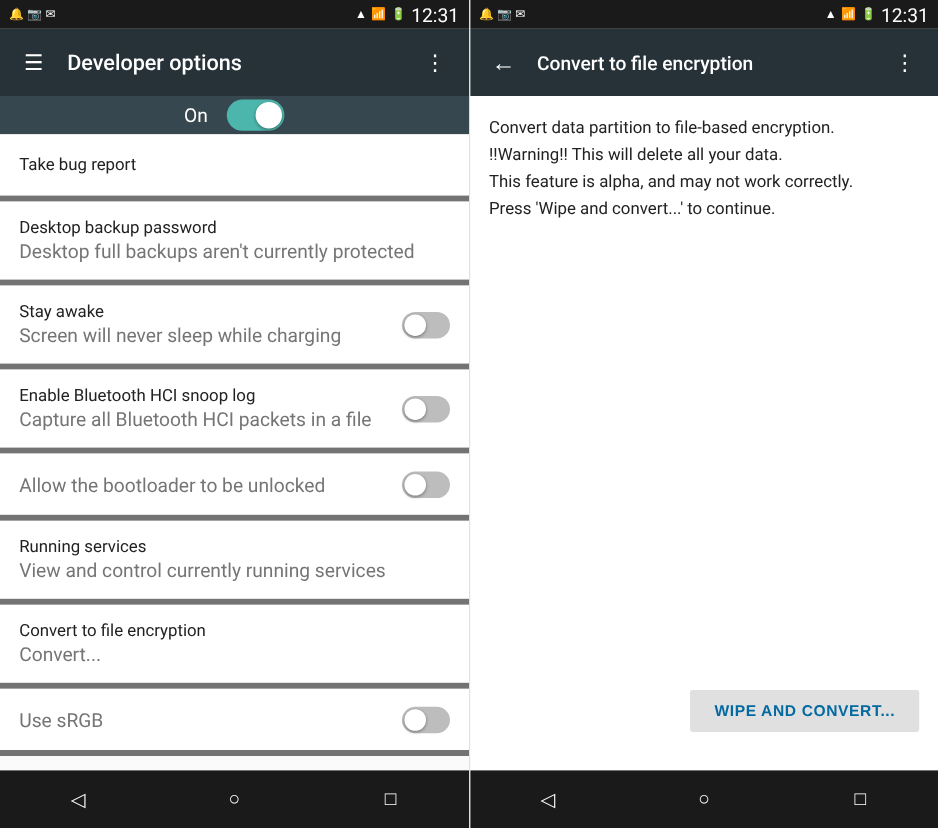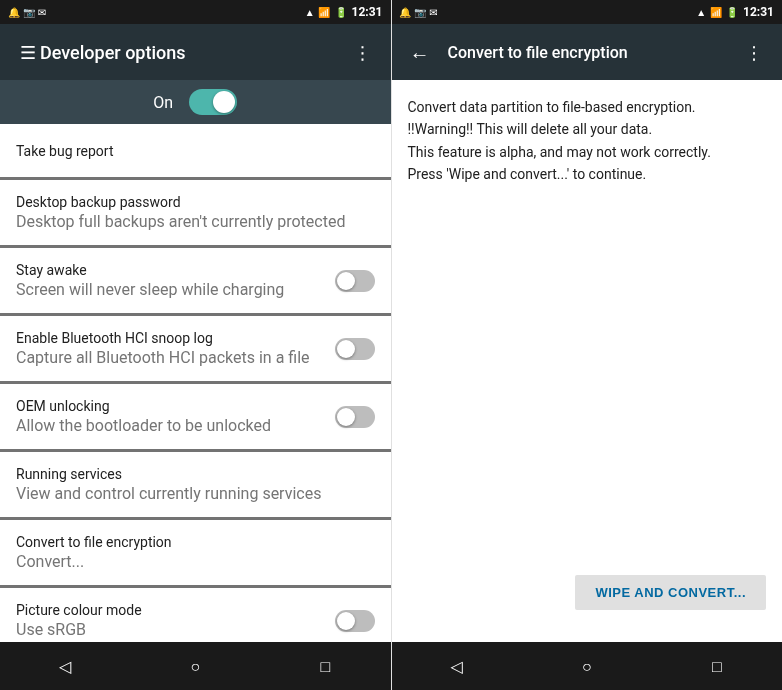--- a/index.html
+++ b/index.html
@@ -39,40 +39,41 @@
       height: 56px;
       background: #263238;
       display: flex;
       align-items: center;
       padding: 0 16px;
       color: #fff;
     }
     .toolbar-title {
       font-size: 18px;
       font-weight: 500;
+      margin-left: 16px;
       flex: 1;
     }
     .toolbar-icon {
       width: 24px;
       height: 24px;
       display: flex;
       align-items: center;
       justify-content: center;
       cursor: pointer;
       color: #fff;
       font-size: 18px;
     }
     .toolbar-back {
       font-size: 20px;
     }
 
     
     .toggle-row {
       background: #37474f;
-      height: 44px;
+      height: 32px;
       display: flex;
       align-items: center;
       justify-content: center;
       gap: 16px;
     }
     .toggle-label {
       color: #fff;
       font-size: 16px;
     }
 
@@ -104,21 +105,21 @@
     .toggle-switch.off .toggle-knob { left: 2px; }
 
     
     .settings-list {
       flex: 1;
       overflow-y: auto;
       background: #fafafa;
     }
     .setting-item {
       padding: 14px 16px;
-      border-bottom: 3px solid #737373;
+      border-bottom: 5px solid #737373;
       display: flex;
       align-items: center;
       justify-content: space-between;
       cursor: pointer;
       background: #fff;
       min-height: 56px;
     }
     .setting-text { flex: 1; }
     .setting-title {
       font-size: 14px;
@@ -211,21 +212,21 @@
       border-radius: 11px;
       position: relative;
     }
     .small-toggle.off { background: #bdbdbd; }
     .small-toggle .toggle-knob {
       width: 18px;
       height: 18px;
       top: 2px;
     }
     .small-toggle.off .toggle-knob { left: 2px; }
-    .time-text { font-size: 12px; font-weight: 700; }
+    .time-text { font-size: 16px; font-weight: 400; }
   </style>
 </head>
 <body>
 
 <div class="panel">
 
   <div class="status-bar">
     <div class="status-bar-left">
       <span style="font-size:10px;">🔔 📷 ✉</span>
     </div>
@@ -284,21 +285,20 @@
         <div class="setting-title">Enable Bluetooth HCI snoop log</div>
         <div class="setting-subtitle">Capture all Bluetooth HCI packets in a file</div>
       </div>
       <div class="toggle-switch off small-toggle">
         <div class="toggle-knob"></div>
       </div>
     </div>
 
     <div class="setting-item">
       <div class="setting-text">
-        <div class="setting-title">OEM unlocking</div>
         <div class="setting-subtitle">Allow the bootloader to be unlocked</div>
       </div>
       <div class="toggle-switch off small-toggle">
         <div class="toggle-knob"></div>
       </div>
     </div>
 
     <div class="setting-item">
       <div class="setting-text">
         <div class="setting-title">Running services</div>
@@ -308,21 +308,20 @@
 
     <div class="setting-item">
       <div class="setting-text">
         <div class="setting-title">Convert to file encryption</div>
         <div class="setting-subtitle">Convert...</div>
       </div>
     </div>
 
     <div class="setting-item">
       <div class="setting-text">
-        <div class="setting-title">Picture colour mode</div>
         <div class="setting-subtitle">Use sRGB</div>
       </div>
       <div class="toggle-switch off small-toggle">
         <div class="toggle-knob"></div>
       </div>
     </div>
 
   </div>
 
   <div class="nav-bar">

